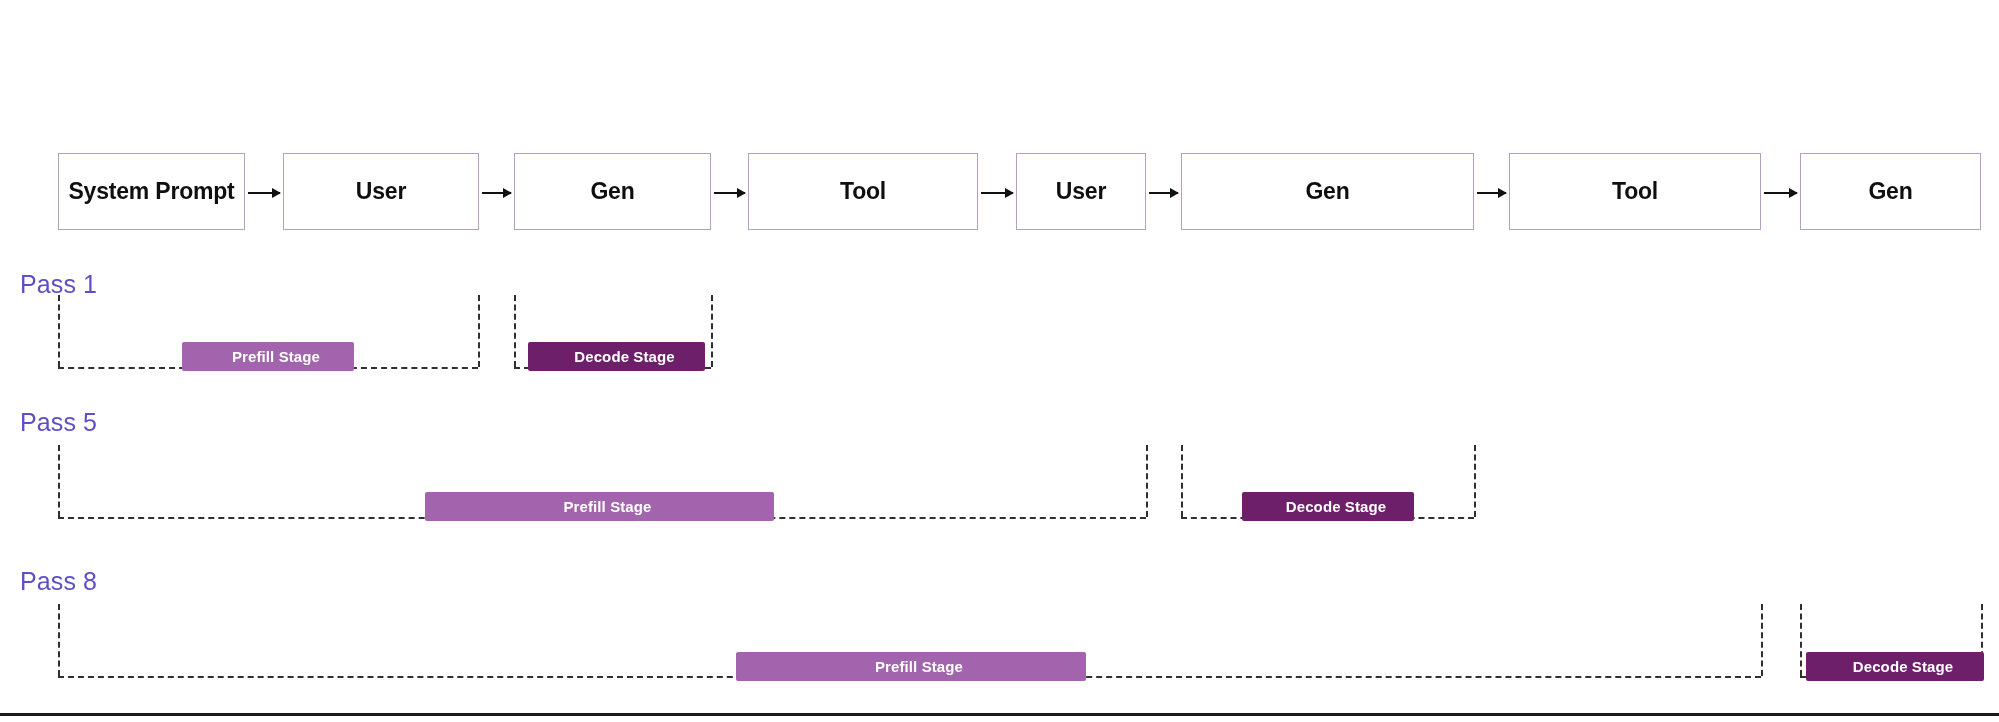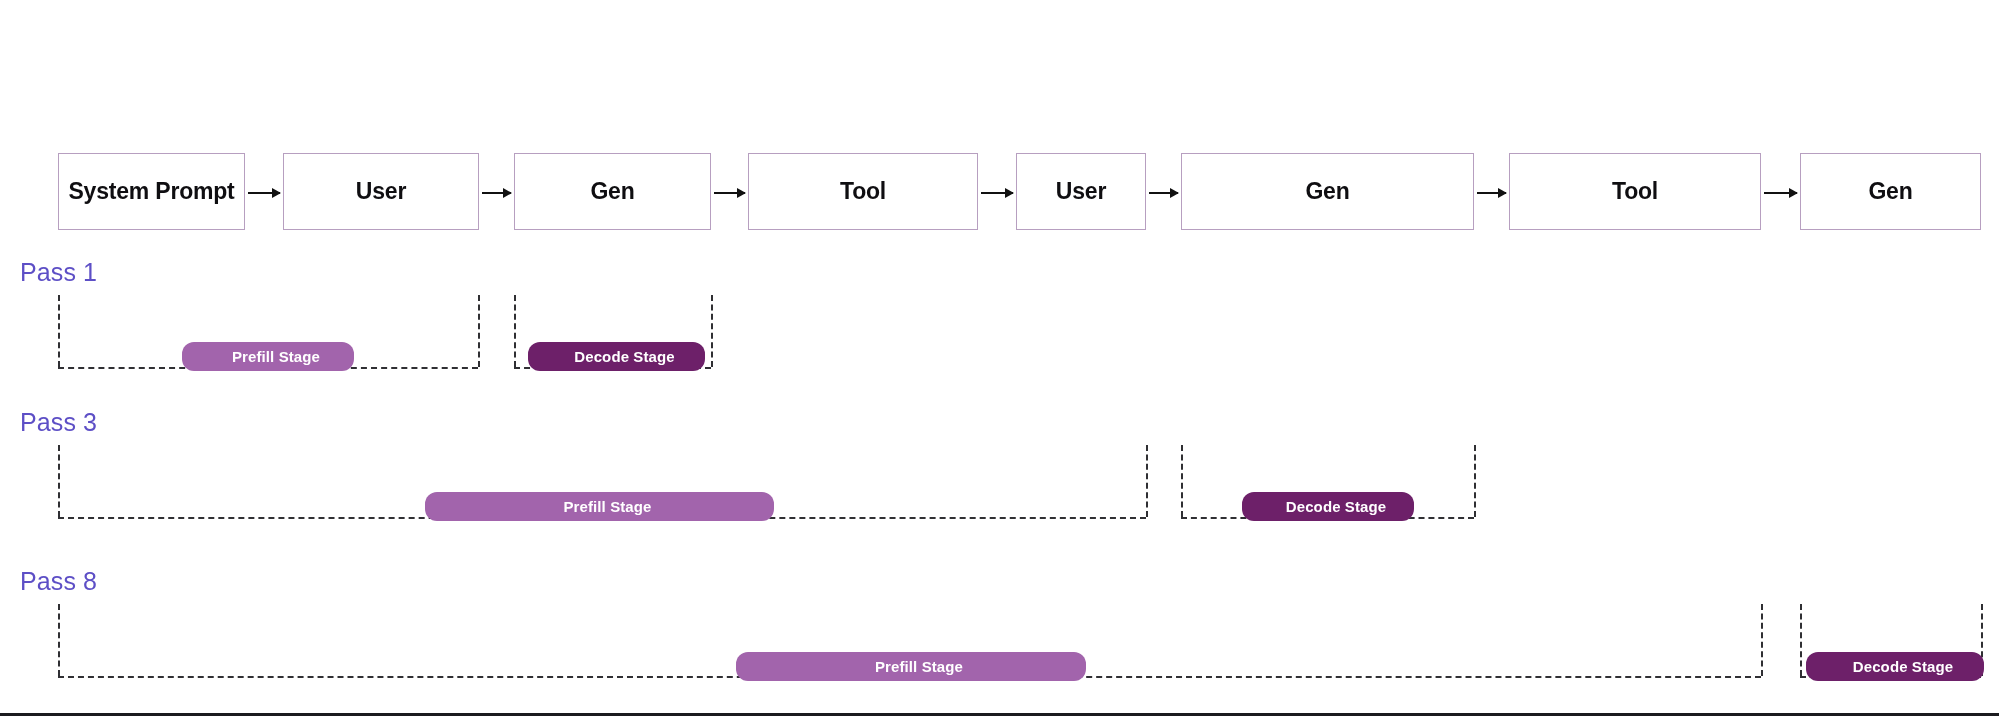--- a/index.html
+++ b/index.html
@@ -100,21 +100,21 @@
     width: 0;
   }
 
   
   .stage-bar {
     position: absolute;
     box-sizing: border-box;
     display: flex;
     align-items: center;
     justify-content: center;
-    border-radius: 12px;
+    border-radius: 2px;
     padding-left: 16px;
   }
   .stage-bar .bar-label {
     font-size: 15px;
     font-weight: 700;
     color: #ffffff;
     letter-spacing: 0.1px;
     white-space: nowrap;
   }
   .bar-prefill { background: #a264ac; }
@@ -164,34 +164,34 @@
       <div class="arrow" style="left: 248px; top: 192px; width: 32px;"></div>
       <div class="arrow" style="left: 482px; top: 192px; width: 29px;"></div>
       <div class="arrow" style="left: 714px; top: 192px; width: 31px;"></div>
       <div class="arrow" style="left: 981px; top: 192px; width: 32px;"></div>
       <div class="arrow" style="left: 1149px; top: 192px; width: 29px;"></div>
       <div class="arrow" style="left: 1477px; top: 192px; width: 29px;"></div>
       <div class="arrow" style="left: 1764px; top: 192px; width: 33px;"></div>
     </div>
 
   <div id="passes-layer">
-      <div class="pass-label" style="left: 20px; top: 258px;">Pass 1</div>
+      <div class="pass-label" style="left: 20px; top: 270px;">Pass 1</div>
       <div class="bracket-v" style="left: 58px; top: 295px; height: 72px;"></div>
       <div class="bracket-h" style="left: 58px; top: 367px; width: 420px;"></div>
       <div class="bracket-v" style="left: 478px; top: 295px; height: 72px;"></div>
       <div class="bracket-v" style="left: 514px; top: 295px; height: 72px;"></div>
       <div class="bracket-h" style="left: 514px; top: 367px; width: 197px;"></div>
       <div class="bracket-v" style="left: 711px; top: 295px; height: 72px;"></div>
       <div class="stage-bar bar-prefill" style="left: 182px; top: 342px; width: 172px; height: 29px;">
         <span class="bar-label">Prefill Stage</span>
       </div>
       <div class="stage-bar bar-decode" style="left: 528px; top: 342px; width: 177px; height: 29px;">
         <span class="bar-label">Decode Stage</span>
       </div>
-      <div class="pass-label" style="left: 20px; top: 408px;">Pass 3</div>
+      <div class="pass-label" style="left: 20px; top: 408px;">Pass 5</div>
       <div class="bracket-v" style="left: 58px; top: 445px; height: 72px;"></div>
       <div class="bracket-h" style="left: 58px; top: 517px; width: 1088px;"></div>
       <div class="bracket-v" style="left: 1146px; top: 445px; height: 72px;"></div>
       <div class="bracket-v" style="left: 1181px; top: 445px; height: 72px;"></div>
       <div class="bracket-h" style="left: 1181px; top: 517px; width: 293px;"></div>
       <div class="bracket-v" style="left: 1474px; top: 445px; height: 72px;"></div>
       <div class="stage-bar bar-prefill" style="left: 425px; top: 492px; width: 349px; height: 29px;">
         <span class="bar-label">Prefill Stage</span>
       </div>
       <div class="stage-bar bar-decode" style="left: 1242px; top: 492px; width: 172px; height: 29px;">

